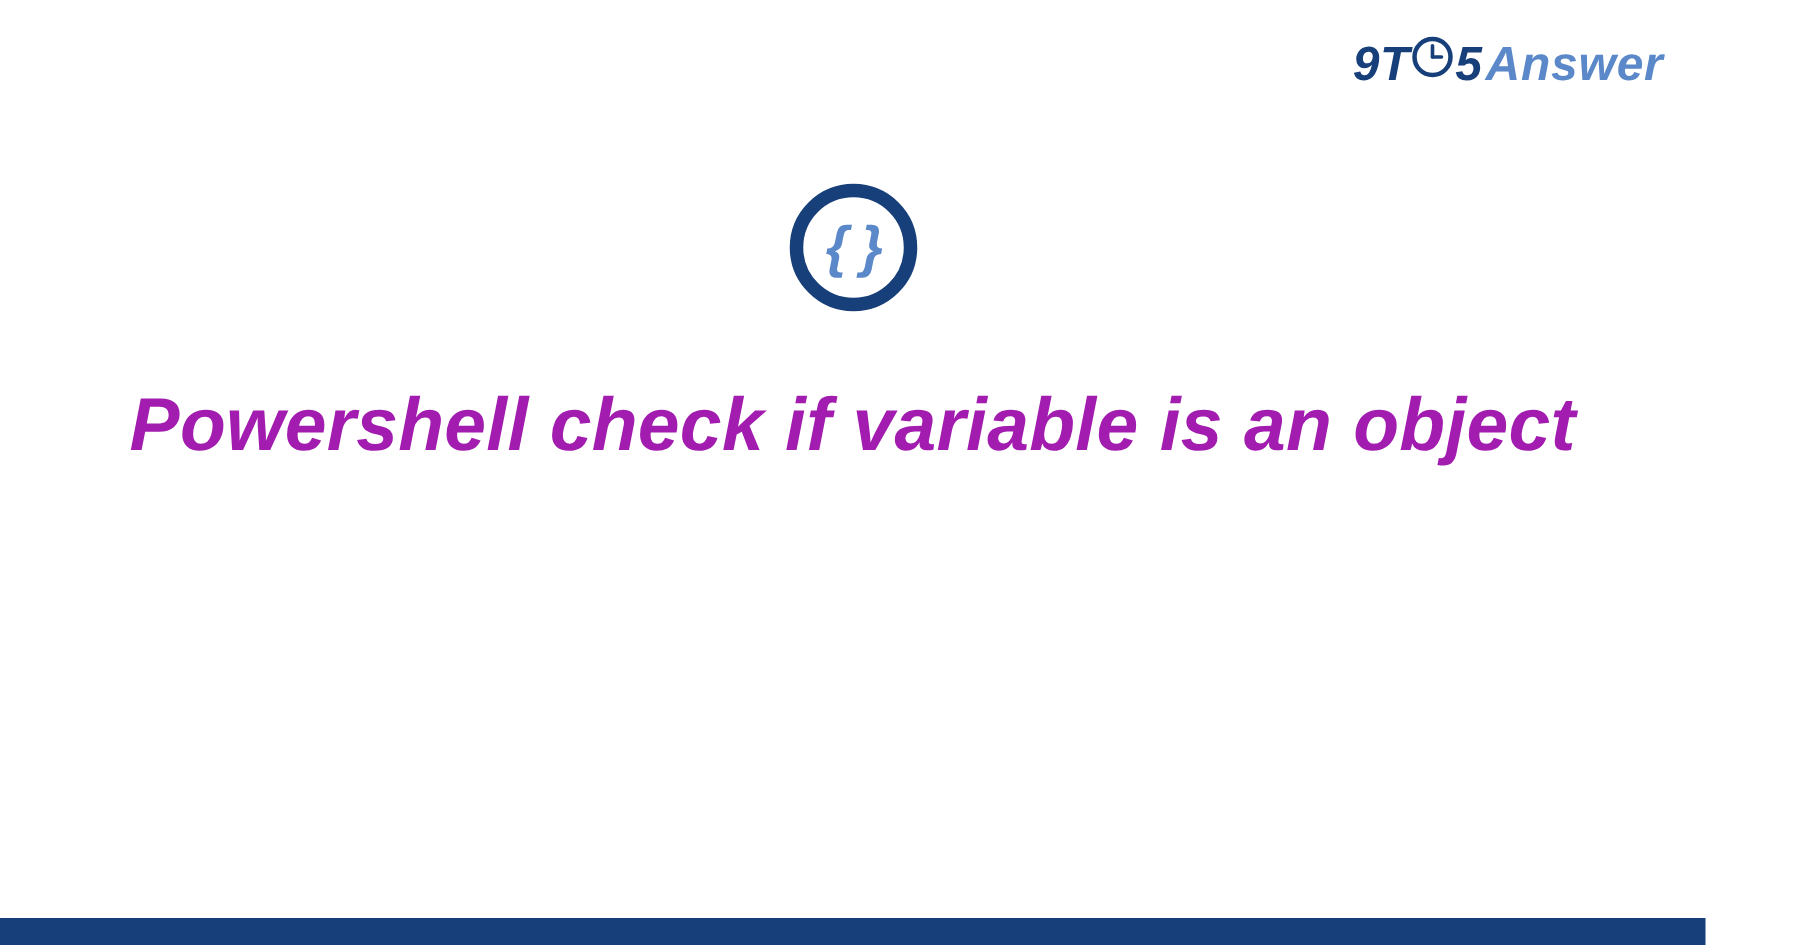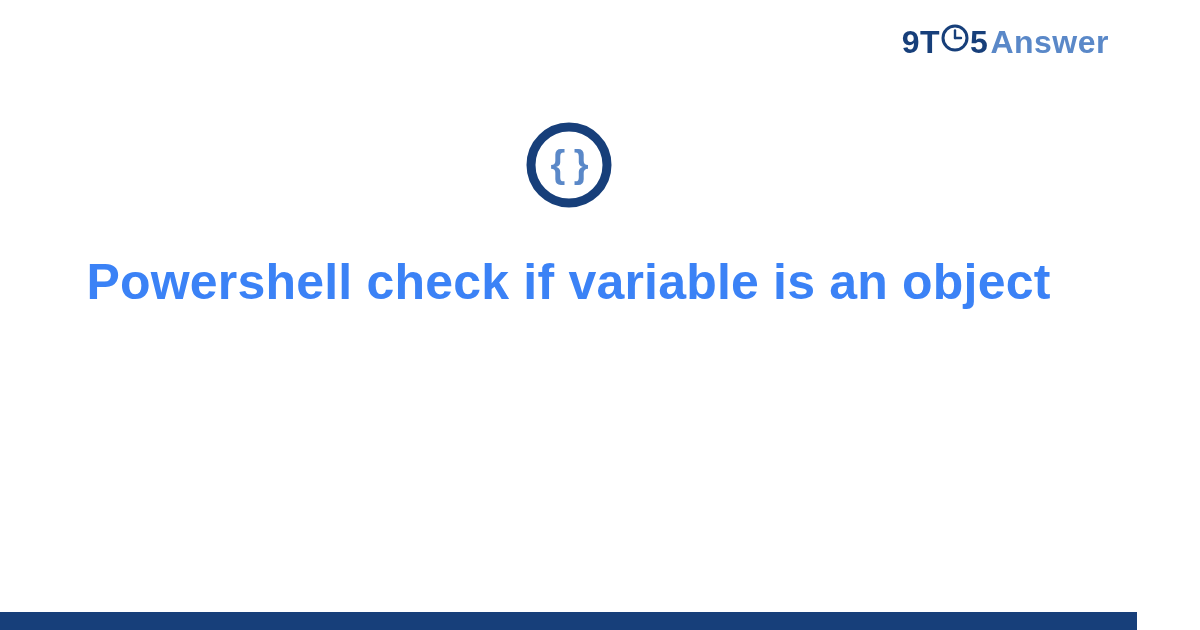--- a/index.html
+++ b/index.html
@@ -1,17 +1,17 @@
 <!DOCTYPE html>
 <html><head>
   <meta charset="utf-8">
   <style>
     * { margin: 0; padding: 0; box-sizing: border-box; }
     html, body { width: 1200px; height: 630px; overflow: hidden; font-family: Arial, Helvetica, sans-serif; background: #ffffff; }
-    .page { position: relative; width: 1137px; height: 630px; }
+    .page { position: relative; width: 1137px; height: 630px; font-style: italic; }
     .brand {
       position: absolute;
       top: 22px;
       right: 28px;
       font-size: 32px;
       font-weight: 600;
       letter-spacing: 0.5px;
       white-space: nowrap;
     }
     .brand .seg { display: inline-block; vertical-align: middle; }
@@ -25,21 +25,21 @@
       left: 0; right: 0;
       top: 120px;
       display: flex;
       flex-direction: column;
       align-items: center;
     }
     .category-icon { margin-bottom: 36px; }
     .title {
       font-size: 50px;
       font-weight: 800;
-      color: #3b82f6;
+      color: #a21caf;
       text-align: left;
       line-height: 1.28;
       max-width: 1040px;
       letter-spacing: 0.2px;
     }
     .footer-bar {
       position: absolute;
       left: 0; right: 0; bottom: 0;
       height: 18px;
       background: #173f7a;

